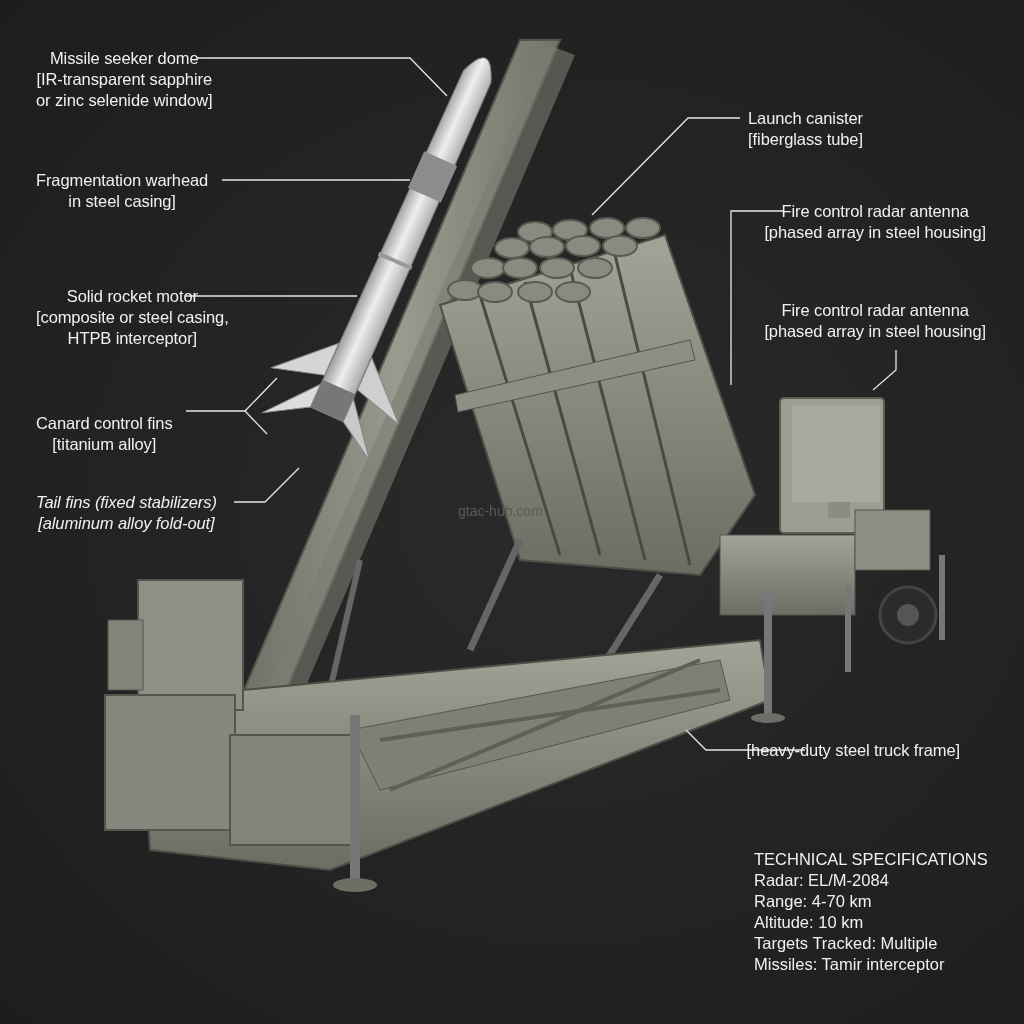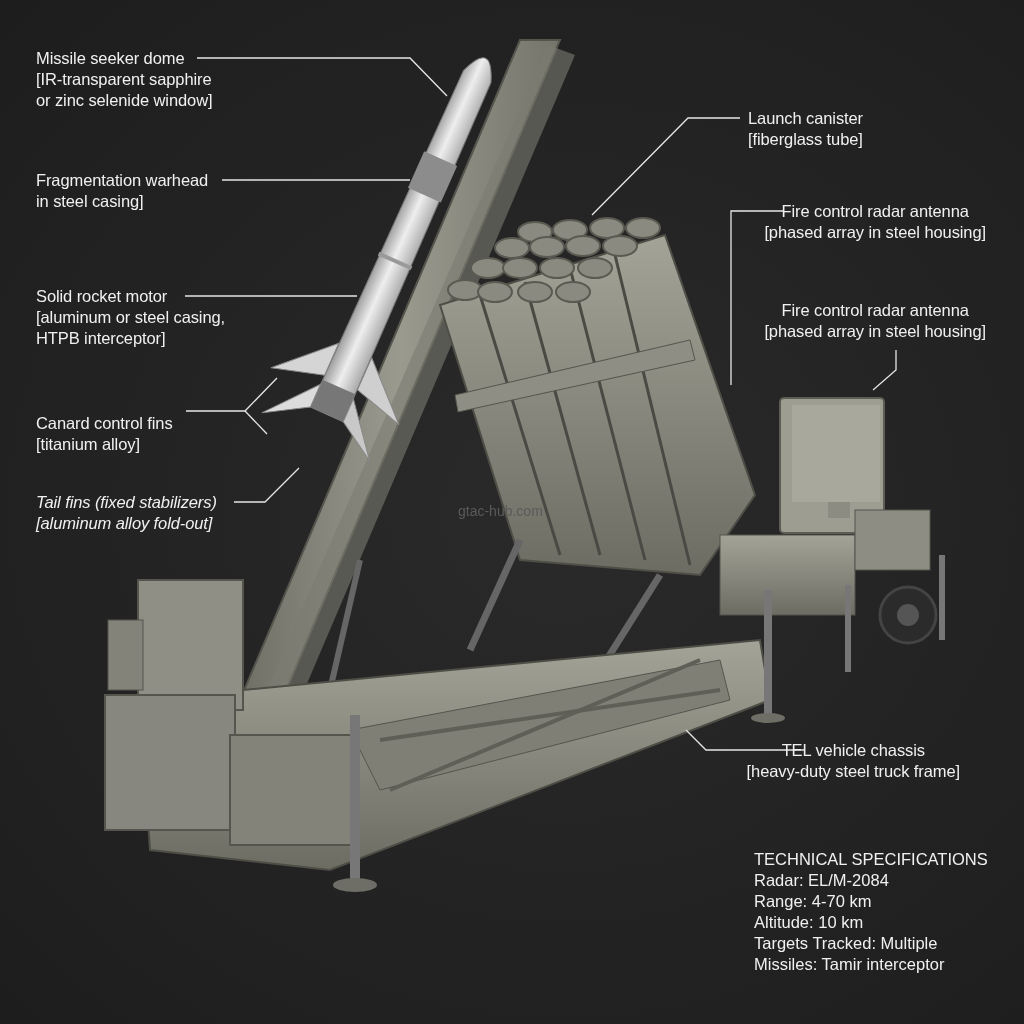--- a/index.html
+++ b/index.html
@@ -1,20 +1,20 @@
 <!DOCTYPE html>
 <html><head>
 <meta charset="utf-8">
 <style>
   html,body{margin:0;padding:0;}
   body{width:1024px;height:1024px;background:#222222;overflow:hidden;position:relative;
        font-family:"Liberation Sans","DejaVu Sans",sans-serif;color:#f2f2f2;}
   .bg{position:absolute;inset:0;background:radial-gradient(ellipse at 55% 50%,#2a2a2a 0%,#232323 55%,#1d1d1d 100%);}
   svg.art{position:absolute;left:0;top:0;width:1024px;height:1024px;}
-  .label{position:absolute;font-size:16.5px;line-height:21px;color:#f0f0f0;white-space:nowrap;letter-spacing:-0.1px;}
+  .label{position:absolute;font-size:16.5px;line-height:21px;color:#f0f0f0;white-space:nowrap;letter-spacing:-0.1px;text-align:center;}
   .label div{display:block;}
   .right{text-align:center;}
   .watermark{position:absolute;left:458px;top:503px;font-size:14px;color:#5a5a5a;}
   .specs{position:absolute;left:754px;top:849px;font-size:16.5px;line-height:21px;color:#f0f0f0;}
   .specs div{white-space:nowrap;}
 </style>
 </head>
 <body>
 
 <div class="bg"></div>
@@ -132,21 +132,21 @@
   <div>or zinc selenide window]</div>
 </div>
 
 <div class="label" style="left:36px;top:170px;">
   <div>Fragmentation warhead</div>
   <div>in steel casing]</div>
 </div>
 
 <div class="label" style="left:36px;top:286px;">
   <div>Solid rocket motor</div>
-  <div>[aluminum or steel casing,</div>
+  <div>[composite or steel casing,</div>
   <div>HTPB interceptor]</div>
 </div>
 
 <div class="label" style="left:36px;top:401px;margin-top:12px;">
   <div>Canard control fins</div>
   <div>[titanium alloy]</div>
 </div>
 
 <div class="label" style="left:36px;top:492px;font-style:italic;">
   <div>Tail fins (fixed stabilizers)</div>
@@ -162,21 +162,20 @@
   <div>Fire control radar antenna</div>
   <div>[phased array in steel housing]</div>
 </div>
 
 <div class="label right" style="right:38px;top:300px;">
   <div>Fire control radar antenna</div>
   <div>[phased array in steel housing]</div>
 </div>
 
 <div class="label right" style="right:64px;top:740px;">
-  <div>TEL vehicle chassis</div>
   <div>[heavy-duty steel truck frame]</div>
 </div>
 
 <div class="watermark">gtac-hub.com</div>
 
 <div class="specs">
   <div>TECHNICAL SPECIFICATIONS</div>
   <div>Radar: EL/M-2084</div>
   <div>Range: 4-70 km</div>
   <div>Altitude: 10 km</div>

